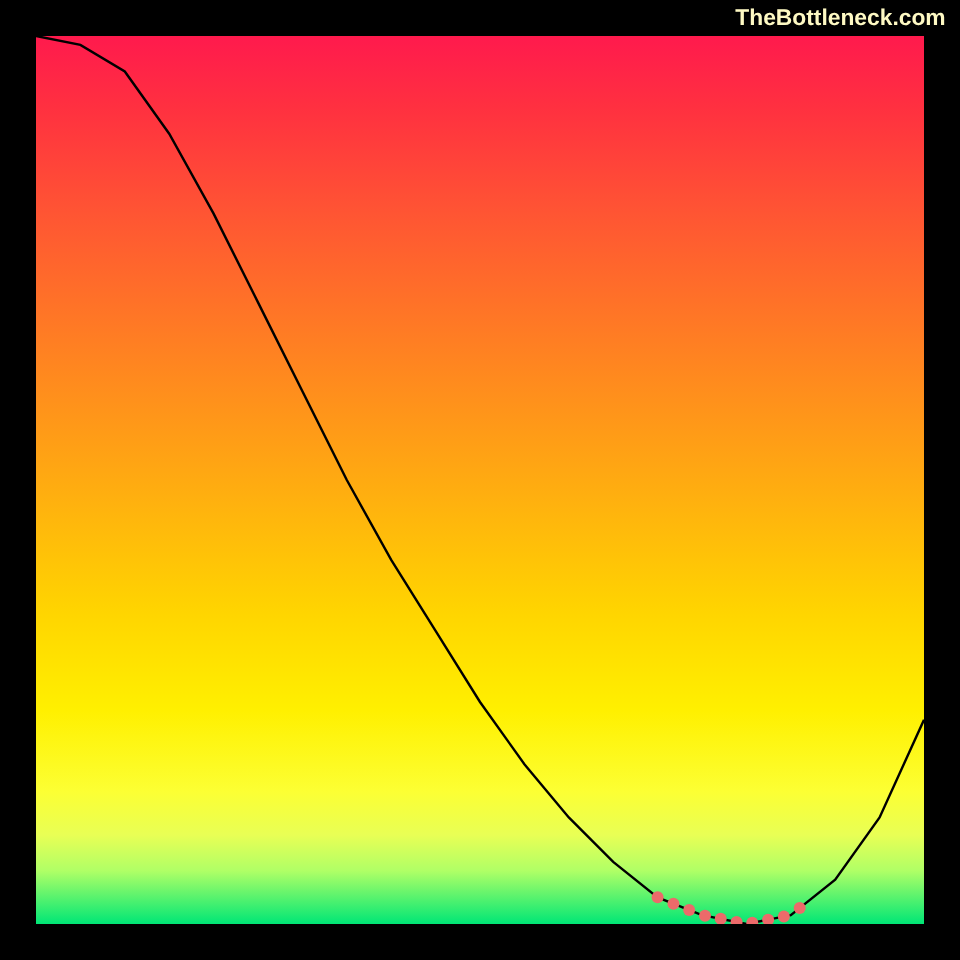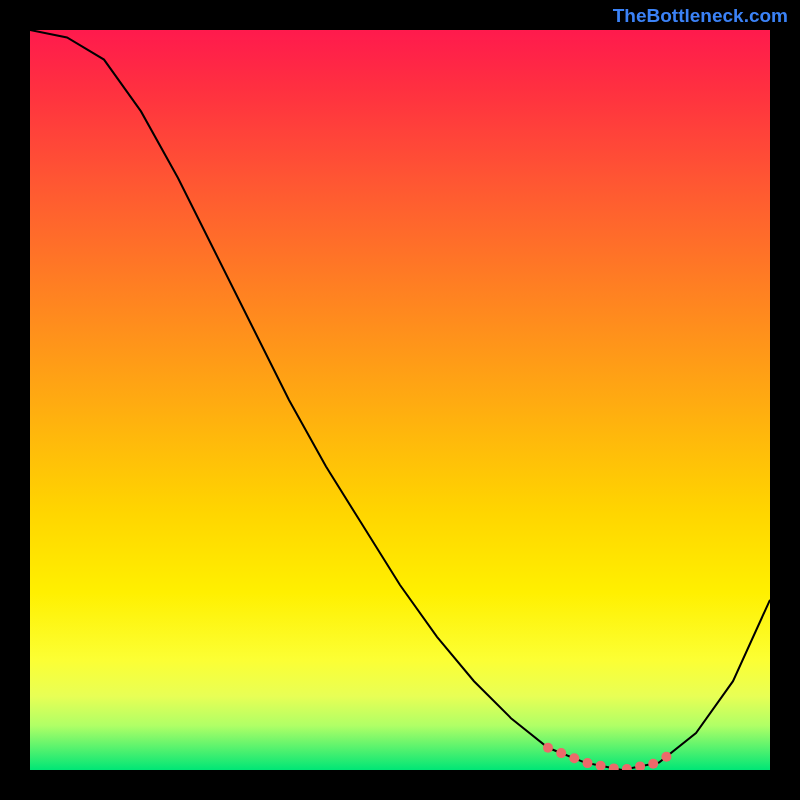--- a/index.html
+++ b/index.html
@@ -14,21 +14,21 @@
   .container {
     width: 800px;
     height: 800px;
     background: #000;
     position: relative;
   }
   .watermark {
     position: absolute;
     top: 5px;
     right: 12px;
-    color: #3b82f6;
+    color: #fef9c3;
     font-size: 19px;
     font-weight: bold;
     z-index: 10;
   }
   .plot-area {
     position: absolute;
     left: 30px;
     top: 30px;
     width: 740px;
     height: 740px;

